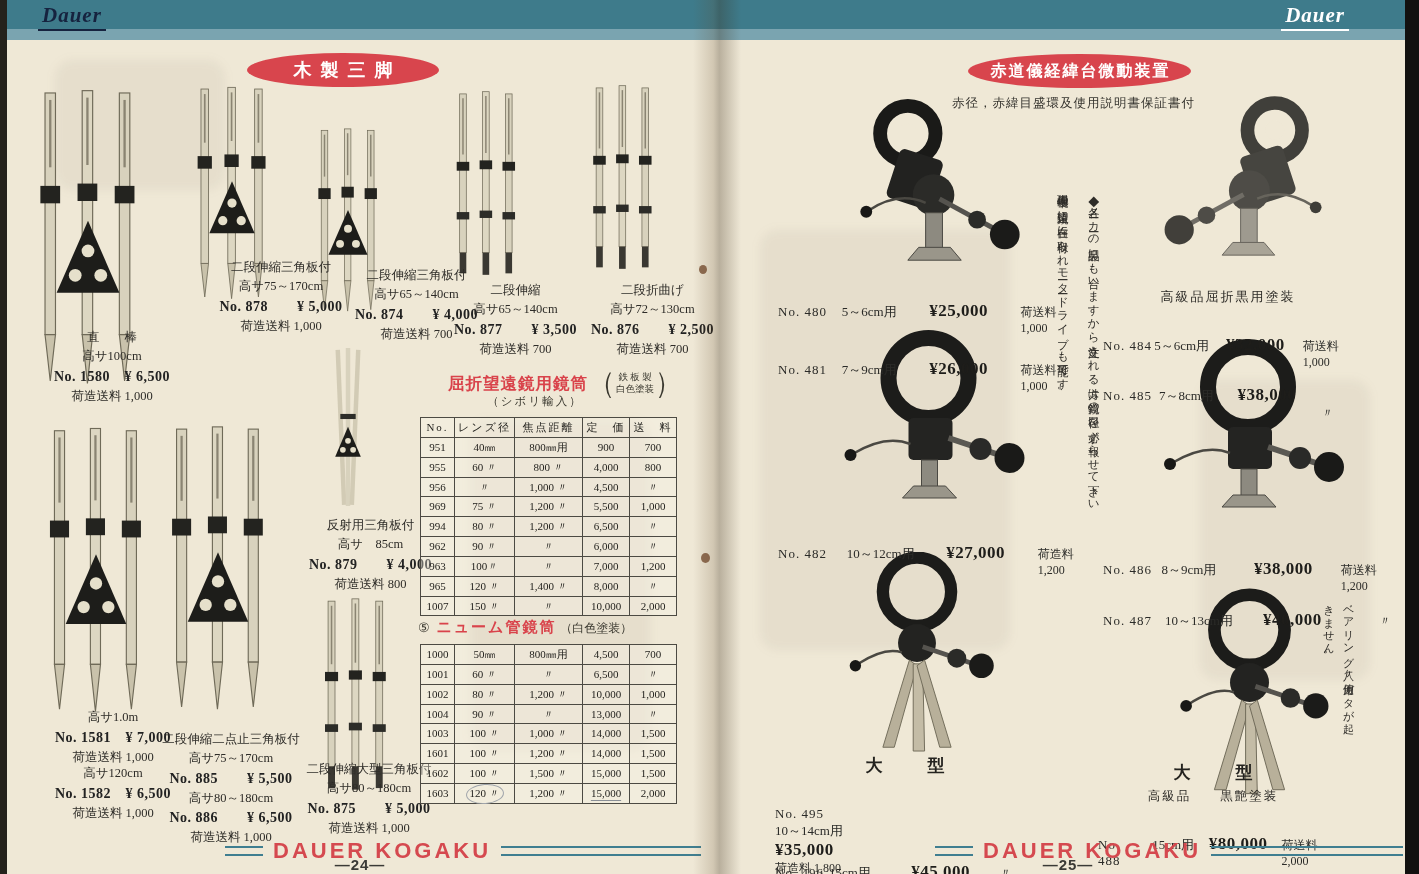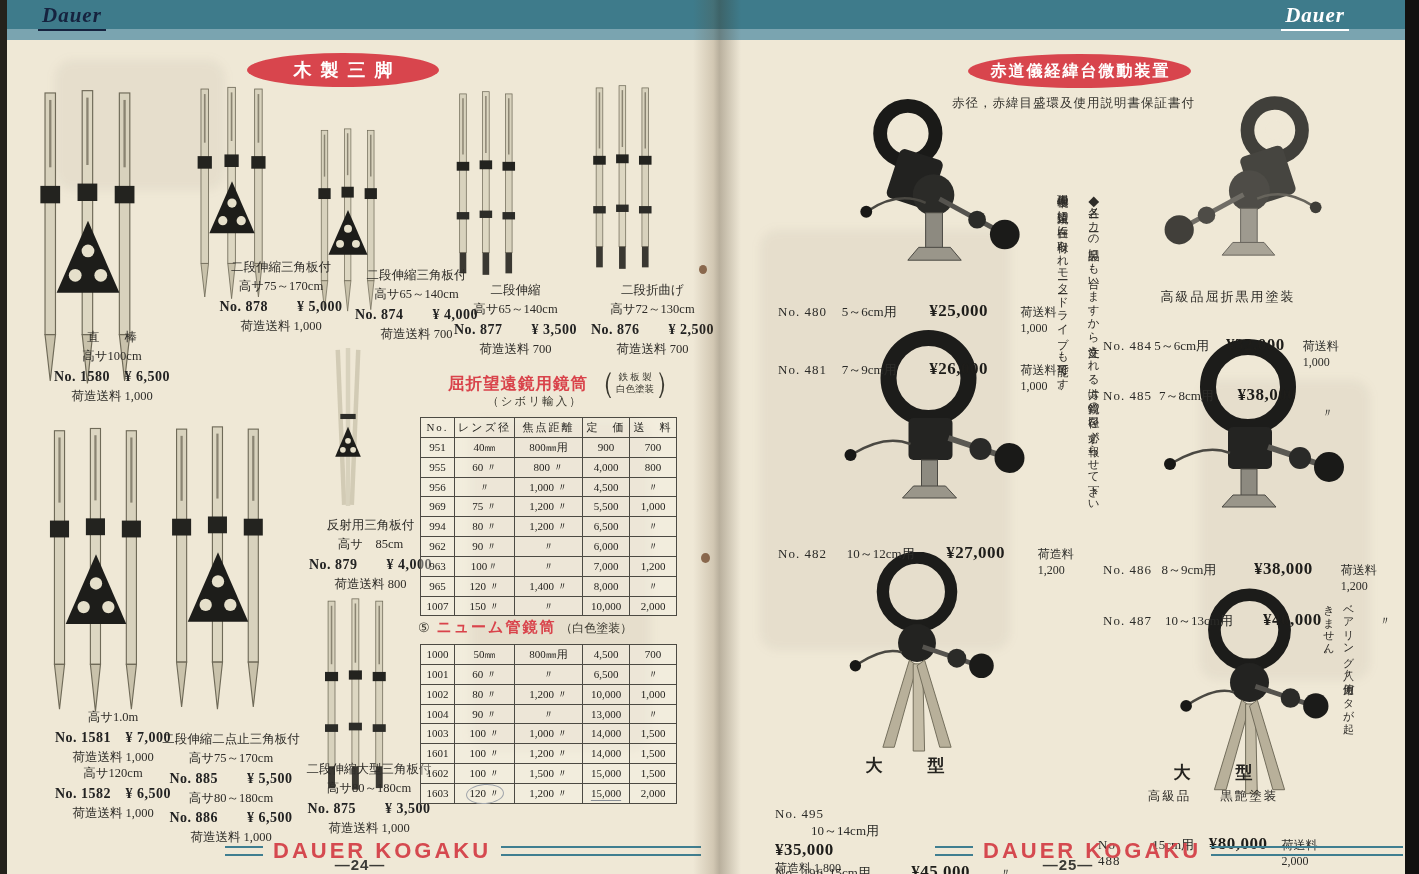--- a/index.html
+++ b/index.html
@@ -274,21 +274,21 @@
         <div class="line">二段伸縮二点止三角板付</div>
         <div class="line">高サ75～170cm</div>
         <div class="line price-line">No. 885　　¥ 5,500</div>
         <div class="line">高サ80～180cm</div>
         <div class="line price-line">No. 886　　¥ 6,500</div>
         <div class="line">荷造送料 1,000</div>
       </div>
       <div class="product-block" style="left: 278px; top: 760px; width: 182px;">
         <div class="line">二段伸縮大型三角板付</div>
         <div class="line">高サ80～180cm</div>
-        <div class="line price-line">No. 875　　¥ 3,500</div>
+        <div class="line price-line">No. 875　　¥ 5,000</div>
         <div class="line">荷造送料 1,000</div>
       </div>
     </div>
 
   <div class="scope-head">
     <span class="scope-title">屈折望遠鏡用鏡筒</span>
     <span class="paren">（</span>
     <span class="stacked-note">
       <span>鉄 板 製</span>
       <span>白色塗装</span>
@@ -512,21 +512,21 @@
           <span class="c-no" style="width: 62px;">No. 487</span>
           <span class="c-size" style="width: 98px;">10～13cm用</span>
           <span class="c-price" style="width: 92px;">¥40,000</span>
           <span class="c-ship">　　〃</span>
         </div>
       </div>
       <div class="pgroup" style="left: 775px; top: 754px; width: 260px;">
         <div class="g-head-big">大　型</div>
         <div class="prow" style="height: 27px; flex-direction: column;">
           <span class="c-no" style="width: 68px;">No. 495</span>
-          <span class="c-size" style="width: 104px; text-align: right;">10～14cm用</span>
+          <span class="c-size" style="width: 104px;">10～14cm用</span>
           <span class="c-price" style="width: 96px;">¥35,000</span>
           <span class="c-ship">荷造料 1,800</span>
         </div>
         <div class="prow" style="height: 27px;">
           <span class="c-no" style="width: 68px;">No. 496</span>
           <span class="c-size" style="width: 104px;">15cm用</span>
           <span class="c-price" style="width: 96px;">¥45,000</span>
           <span class="c-ship">　〃　　〃</span>
         </div>
       </div>

